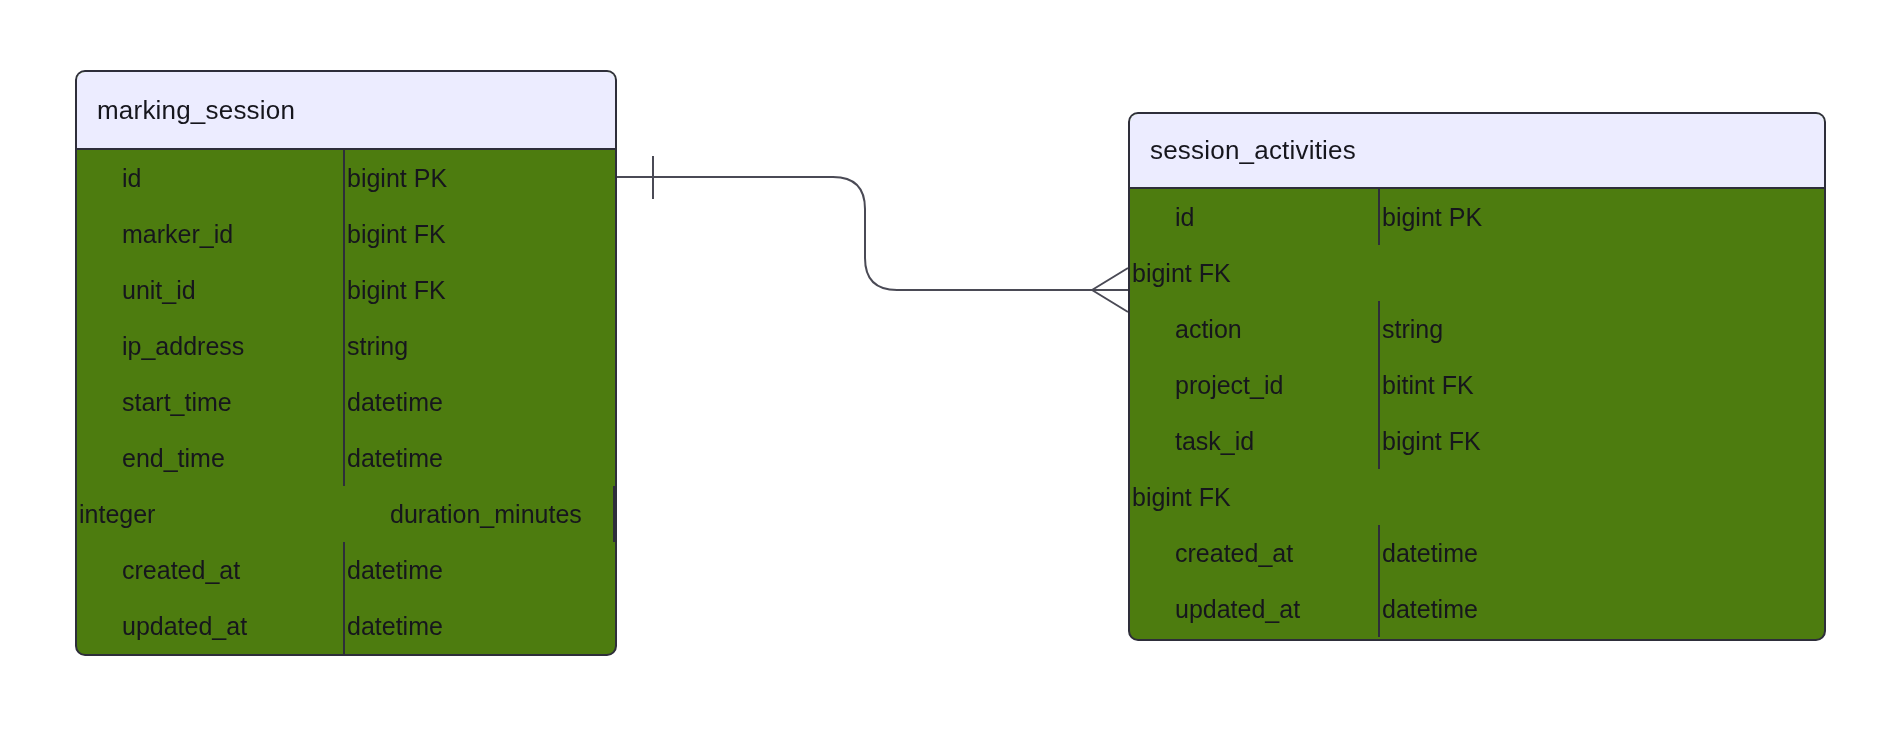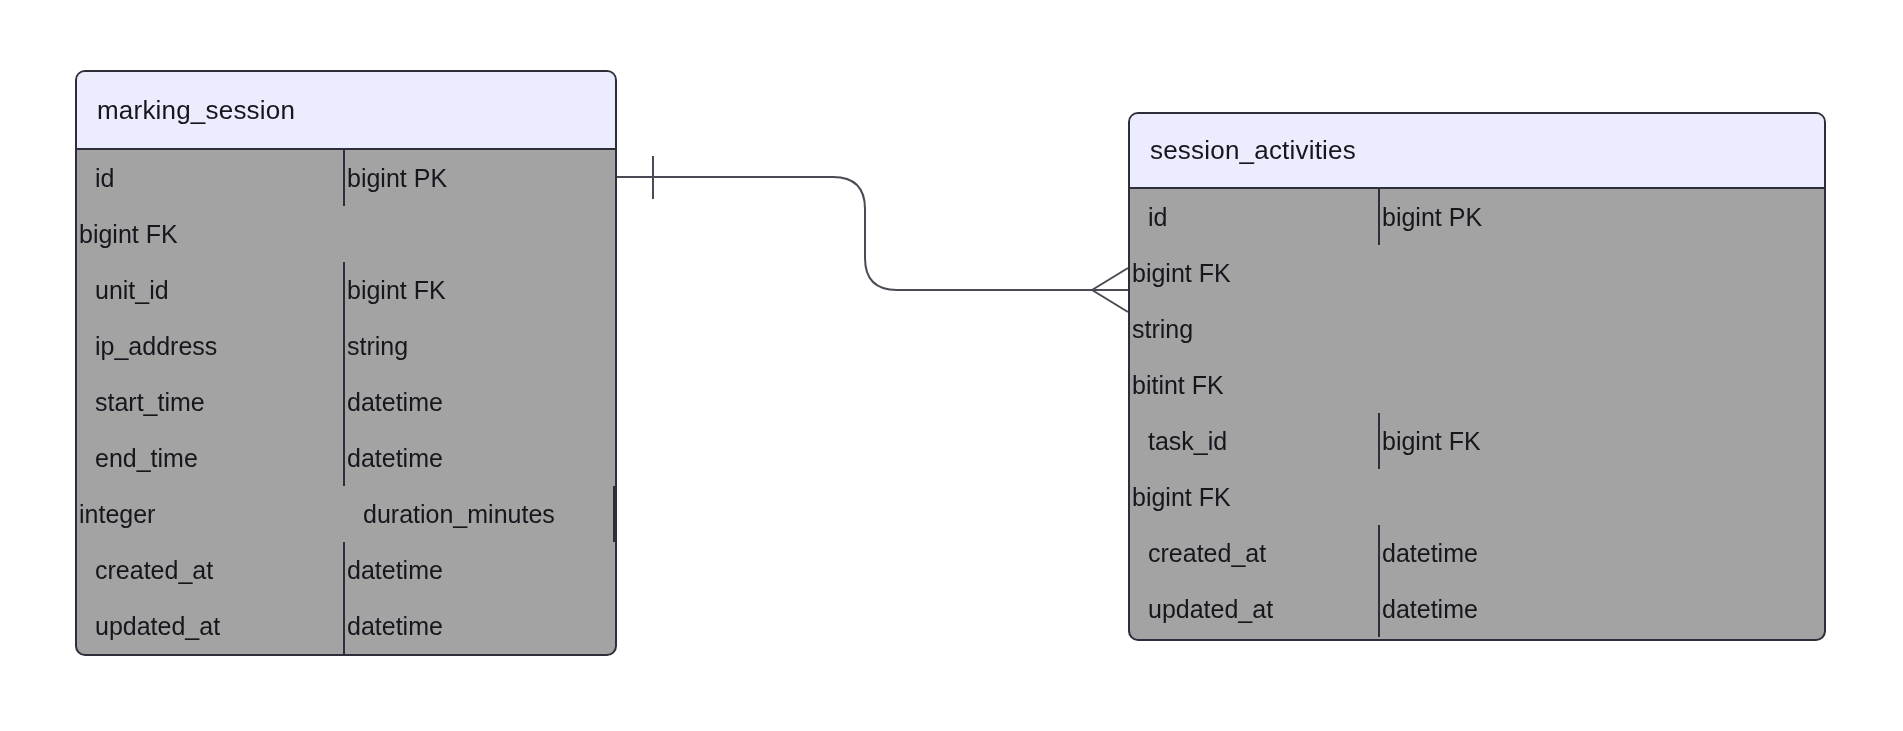--- a/index.html
+++ b/index.html
@@ -11,21 +11,21 @@
   .canvas {
     position: relative;
     width: 1903px;
     height: 731px;
     background: #ffffff;
     overflow: hidden;
   }
   .entity {
     position: absolute;
     box-sizing: border-box;
-    background: #a3a3a3;
+    background: #4d7c0f;
     border: 2px solid #2e2e3a;
     border-radius: 10px;
     overflow: hidden;
   }
   .entity-header {
     display: flex;
     align-items: center;
     background: #ececff;
     border-bottom: 2px solid #2e2e3a;
     padding: 0 0 0 20px;
@@ -36,21 +36,21 @@
   .entity-body { display: block; }
   .field-row { display: grid; height: 56px; }
   .cell {
     display: flex;
     align-items: center;
     font-size: 25px;
     color: #16161d;
     white-space: nowrap;
     overflow: hidden;
   }
-  .cell.name { padding-left: 18px; border-right: 2px solid #2e2e3a; }
+  .cell.name { padding-left: 18px; border-right: 2px solid #2e2e3a; margin-left: 27px; }
   .cell.type { padding-left: 2px; }
 
   #entity-0 { left: 75px;   top: 70px;  width: 542px; height: 586px; }
   #entity-0 .entity-header { height: 76px; }
   #entity-0 .field-row { grid-template-columns: 268px 1fr; }
 
   #entity-1 { left: 1128px; top: 112px; width: 698px; height: 529px; }
   #entity-1 .entity-header { height: 73px; }
   #entity-1 .field-row { grid-template-columns: 250px 1fr; }
 
@@ -79,20 +79,21 @@
       <span>marking_session</span>
     </div>
     <div class="entity-body">
 
         <div class="field-row">
           <div class="cell name">id</div>
           <div class="cell type">bigint PK</div>
         </div>
 
         <div class="field-row">
+          <div class="cell name">marker_id</div>
           <div class="cell type">bigint FK</div>
         </div>
 
         <div class="field-row">
           <div class="cell name">unit_id</div>
           <div class="cell type">bigint FK</div>
         </div>
 
         <div class="field-row">
           <div class="cell name">ip_address</div>
@@ -135,24 +136,26 @@
         <div class="field-row">
           <div class="cell name">id</div>
           <div class="cell type">bigint PK</div>
         </div>
 
         <div class="field-row">
           <div class="cell type">bigint FK</div>
         </div>
 
         <div class="field-row">
+          <div class="cell name">action</div>
           <div class="cell type">string</div>
         </div>
 
         <div class="field-row">
+          <div class="cell name">project_id</div>
           <div class="cell type">bitint FK</div>
         </div>
 
         <div class="field-row">
           <div class="cell name">task_id</div>
           <div class="cell type">bigint FK</div>
         </div>
 
         <div class="field-row">
           <div class="cell type">bigint FK</div>

